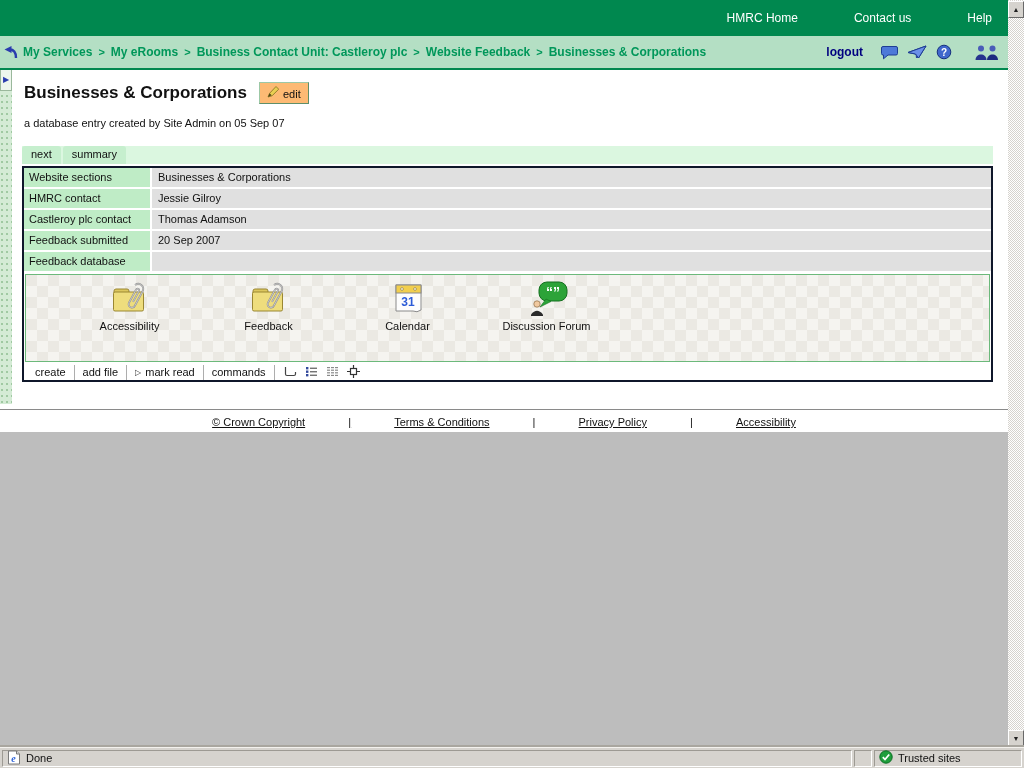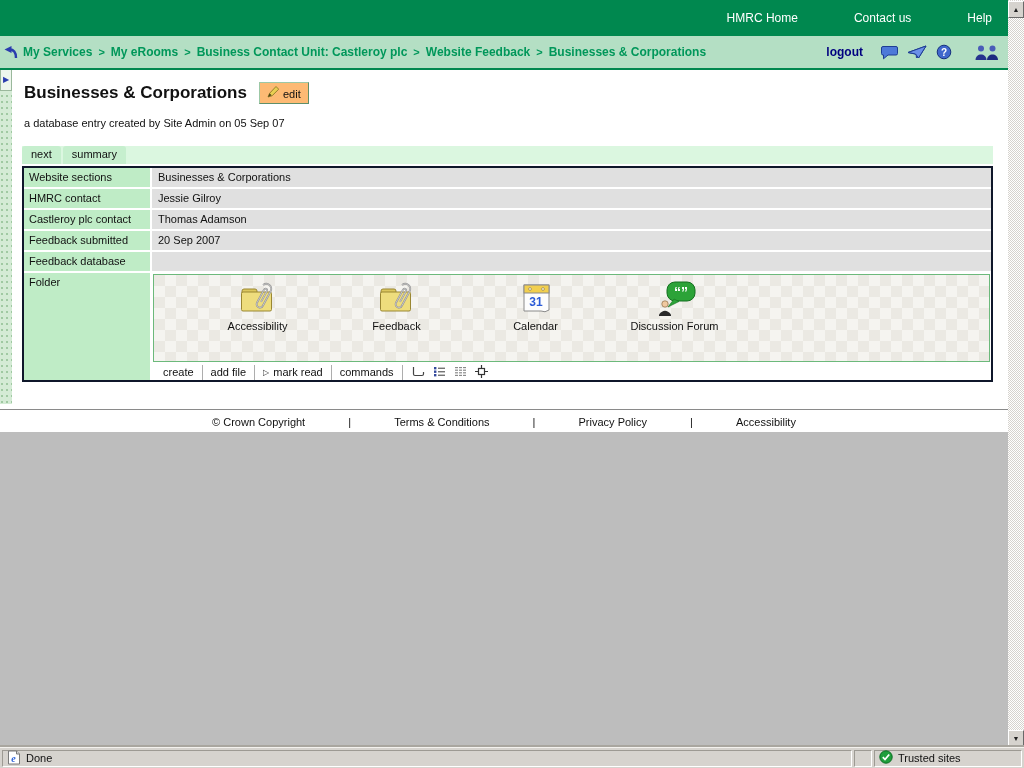--- a/index.html
+++ b/index.html
@@ -68,21 +68,21 @@
   .folder-toolbar { height:17px; display:flex; align-items:flex-end; font-size:11px;
     color:#111; background:#fff; padding-left:3px; }
   .tb-btn { padding:0 8px; border-right:1px solid #adadad; line-height:15px; cursor:pointer; display:flex; align-items:center; gap:4px; }
   .tb-arrow { font-size:8px; color:#333; }
   .tb-icons { display:flex; align-items:center; gap:8px; margin-left:9px; }
   .tb-icons svg, .tb-icons span { cursor:pointer; }
 
   
   .footer-band { width:1008px; height:23px; background:#fff; border-top:1px solid #8a8a8a;
     text-align:center; font-size:11px; color:#111; padding-top:6px; margin-top:0; }
-  .footer-band span { margin:0 20px; }
+  .footer-band span { margin:0 20px;text-decoration:underline; }
   .footer-band .f-link { cursor:pointer; }
 
   
   .scrollbar { position:absolute; right:0; top:0; width:16px; height:747px;
     background-image:conic-gradient(#ffffff 25%, #d6d3ce 0 50%, #ffffff 0 75%, #d6d3ce 0);
     background-size:2px 2px; }
   .sb-btn { position:absolute; left:0; width:16px; height:17px; background:#d6d3ce;
     border:1px solid #404040; border-color:#fff #696969 #696969 #fff;
     font-size:7px; color:#222; text-align:center; line-height:15px; cursor:pointer; }
   .sb-up { top:1px; } .sb-down { bottom:0; }
@@ -203,21 +203,20 @@
         <div class="t-row">
           <div class="t-label">Feedback submitted</div>
           <div class="t-value">20 Sep 2007</div>
         </div>
         <div class="t-row">
           <div class="t-label">Feedback database</div>
           <div class="t-value"></div>
         </div>
 
         <div class="t-row">
-          <div class="t-label">Folder</div>
           <div class="folder-value">
             <div class="folder-panel">
 
               <div class="f-item">
                 <span>
                 <svg width="40" height="36" viewBox="0 0 40 36">
                   <rect x="4" y="8" width="15" height="7" rx="2" fill="#dcc75e" stroke="#9a8733"></rect>
                   <rect x="3.5" y="11" width="30" height="19" rx="1.5" fill="#eedd7d" stroke="#9a8733"></rect>
                   <path d="M25 4 c5 -3.5 10 1.5 7.5 6.5 l-7.5 14 c-2 4 -8 1.5 -6 -2.8 l7 -13 c1 -2 4 -0.8 3 1.2 l-6 11" fill="none" stroke="#8f8f8f" stroke-width="1.8"></path>
                   <path d="M25 4 c5 -3.5 10 1.5 7.5 6.5 l-7.5 14 c-2 4 -8 1.5 -6 -2.8 l7 -13 c1 -2 4 -0.8 3 1.2 l-6 11" fill="none" stroke="#dedede" stroke-width="0.7"></path>

